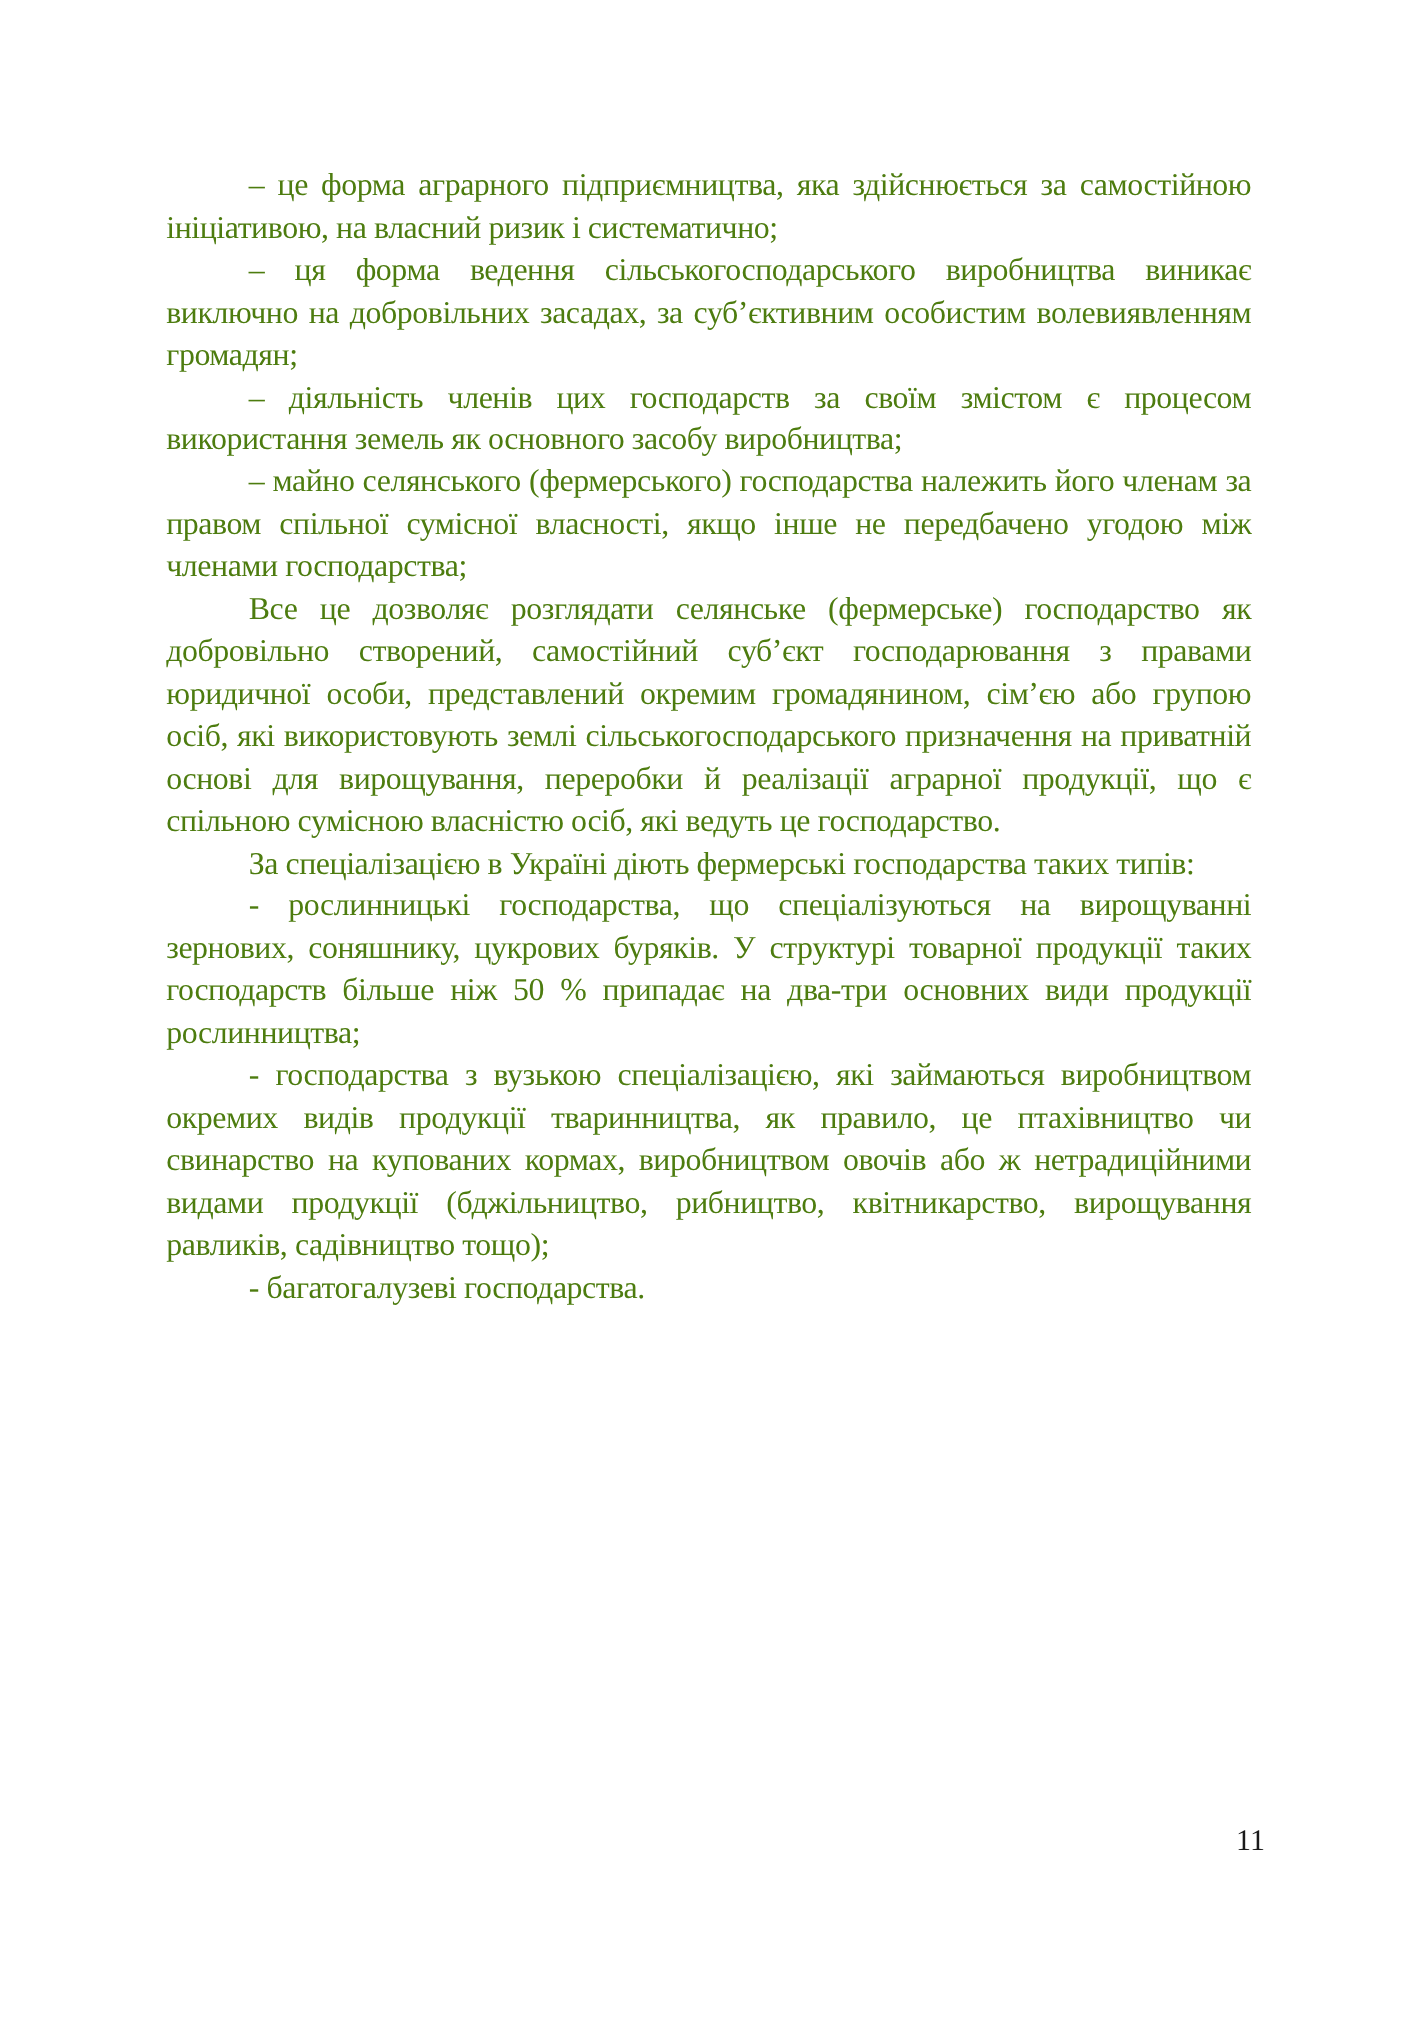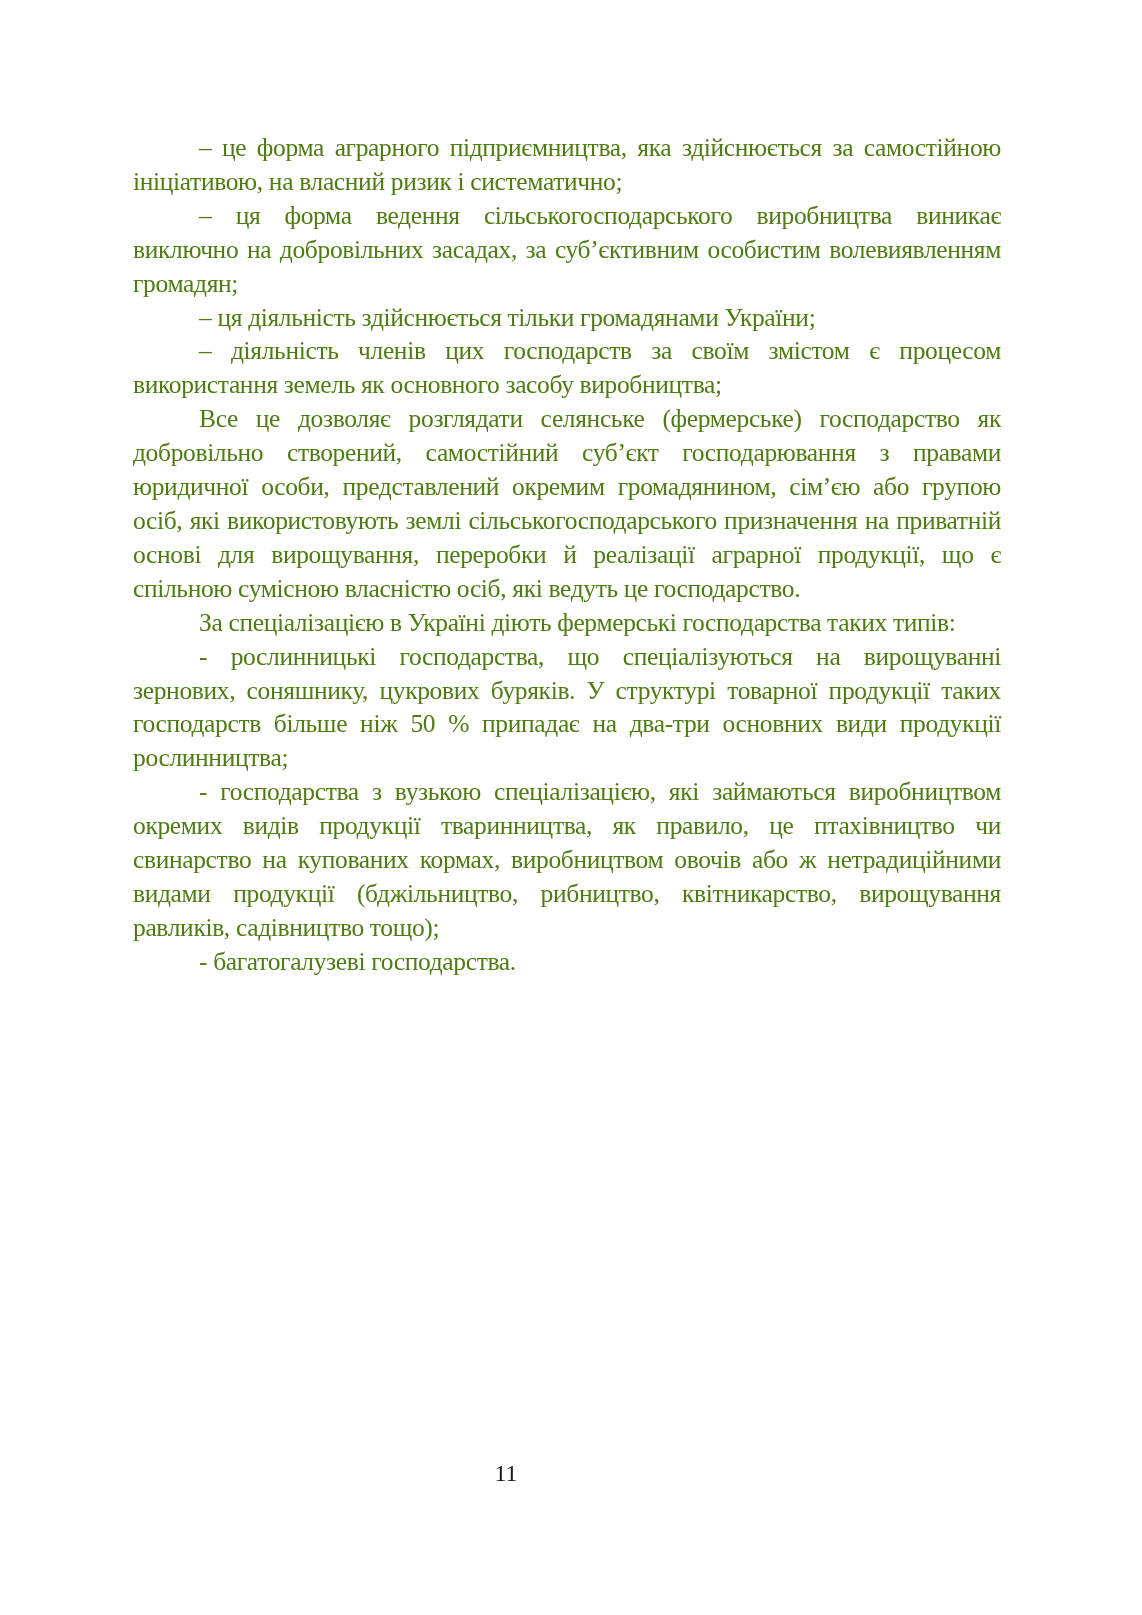--- a/index.html
+++ b/index.html
@@ -18,34 +18,34 @@
   .page p {
     margin: 0;
     text-align: justify;
     text-indent: 66px;
   }
   .page-number {
     position: absolute;
     top: 1460px;
     left: 0;
     width: 1012px;
-    text-align: center;
+    text-align: right;
     font-family: "Liberation Serif", "DejaVu Serif", serif;
     font-size: 24px;
     color: #1a1a1a;
   }
 </style>
 </head>
 <body>
 
 <div class="page">
   <p>– це форма аграрного підприємництва, яка здійснюється за самостійною ініціативою, на власний ризик і систематично;</p>
   <p>– ця форма ведення сільськогосподарського виробництва виникає виключно на добровільних засадах, за суб’єктивним особистим волевиявленням громадян;</p>
-  <p>– ця діяльність здійснюється тільки громадянами України;</p>
   <p>– діяльність членів цих господарств за своїм змістом є процесом використання земель як основного засобу виробництва;</p>
+  <p>– майно селянського (фермерського) господарства належить його членам за правом спільної сумісної власності, якщо інше не передбачено угодою між членами господарства;</p>
   <p>Все це дозволяє розглядати селянське (фермерське) господарство як добровільно створений, самостійний суб’єкт господарювання з правами юридичної особи, представлений окремим громадянином, сім’єю або групою осіб, які використовують землі сільськогосподарського призначення на приватній основі для вирощування, переробки й реалізації аграрної продукції, що є спільною сумісною власністю осіб, які ведуть це господарство.</p>
   <p>За спеціалізацією в Україні діють фермерські господарства таких типів:</p>
   <p>- рослинницькі господарства, що спеціалізуються на вирощуванні зернових, соняшнику, цукрових буряків. У структурі товарної продукції таких господарств більше ніж 50 % припадає на два-три основних види продукції рослинництва;</p>
   <p>- господарства з вузькою спеціалізацією, які займаються виробництвом окремих видів продукції тваринництва, як правило, це птахівництво чи свинарство на купованих кормах, виробництвом овочів або ж нетрадиційними видами продукції (бджільництво, рибництво, квітникарство, вирощування равликів, садівництво тощо);</p>
   <p>- багатогалузеві господарства.</p>
 </div>
 
 <div class="page-number">11</div>
 
 </body></html>

